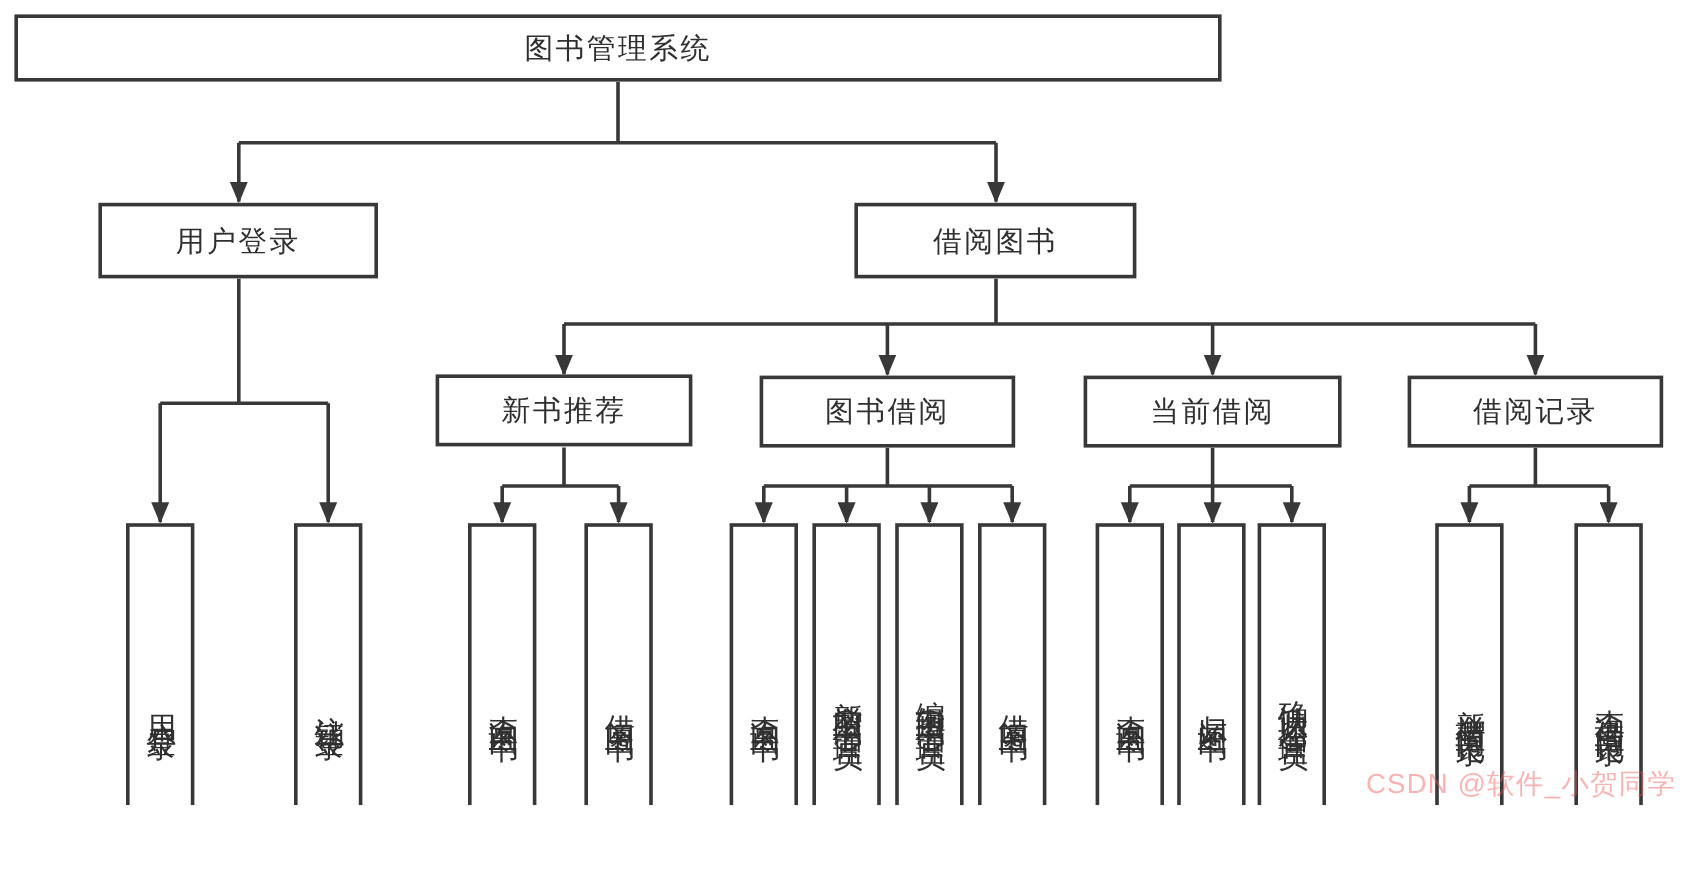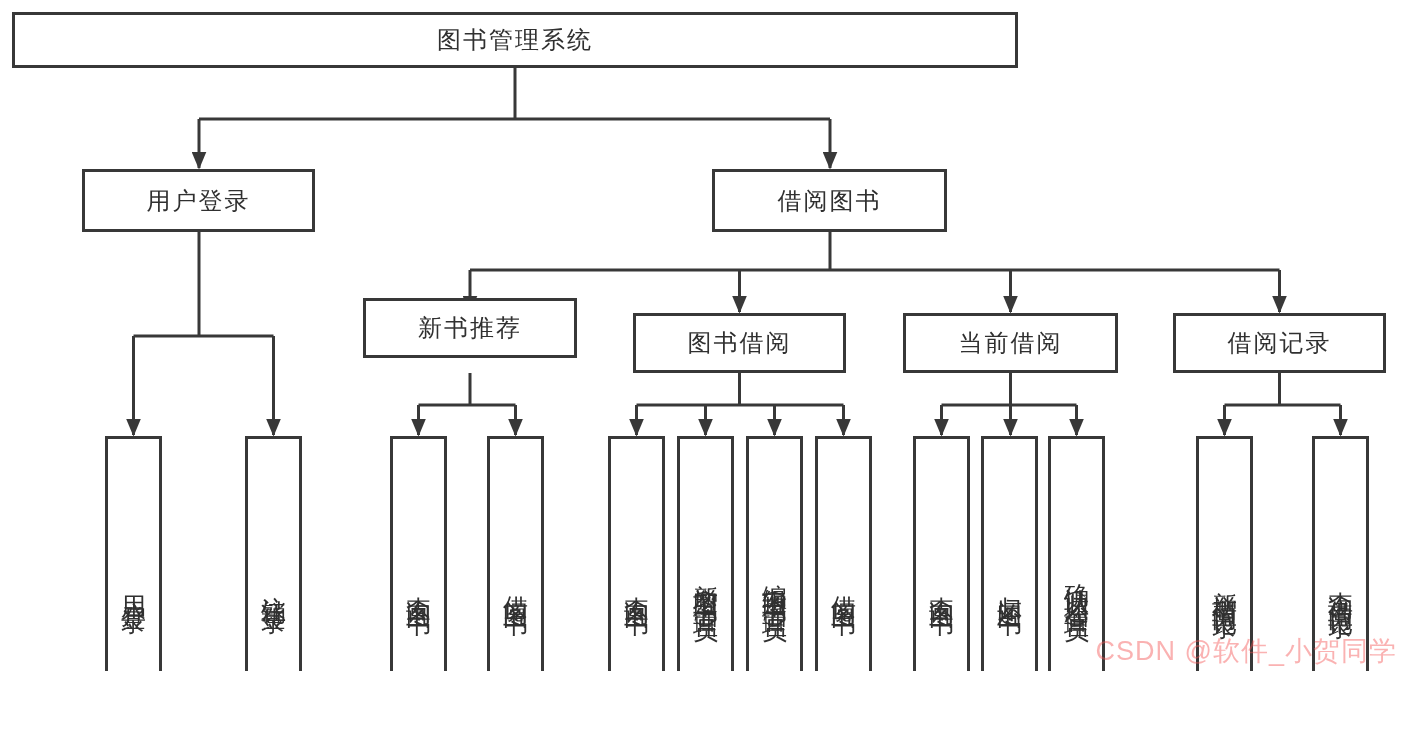--- a/index.html
+++ b/index.html
@@ -42,37 +42,37 @@
     text-orientation:mixed;
     font-size:25px;
     letter-spacing:5px;
     line-height:1;
     white-space:normal;
   }
   
   #n-root        {left:12px;  top:12px;  width:1006px; height:56px;}
   #n-user-login  {left:82px;  top:169px; width:233px;  height:63px;}
   #n-book-mgmt   {left:712px; top:169px; width:235px;  height:63px;}
-  #n-new-book    {left:363px; top:298px; width:214px;  height:60px;text-align:center;}
+  #n-new-book    {left:363px; top:312px; width:214px;  height:60px;text-align:center;}
   #n-borrow      {left:633px; top:313px; width:213px;  height:60px;}
   #n-current     {left:903px; top:313px; width:215px;  height:60px;}
   #n-records     {left:1173px;top:313px; width:213px;  height:60px;justify-content:center;}
   
   .box.v{top:436px;width:57px;height:300px;}
   #l1 {left:105px;}  #l2 {left:245px;}
   #l3 {left:390px;}  #l4 {left:487px;}
   #l5 {left:608px;}  #l6 {left:677px;}
   #l7 {left:746px;}  #l8 {left:815px;}
   #l9 {left:913px;}  #l10{left:981px;}
   #l11{left:1048px;}
   #l12{left:1196px;} #l13{left:1312px;}
   .watermark{
     position:absolute;
     right:8px;bottom:2px;
-    font-size:27px;
+    font-size:23px;
     letter-spacing:1px;
     color:var(--watermark);
     z-index:5;
     white-space:nowrap;
   }
 </style>
 </head>
 <body>
 
 <div class="canvas">

